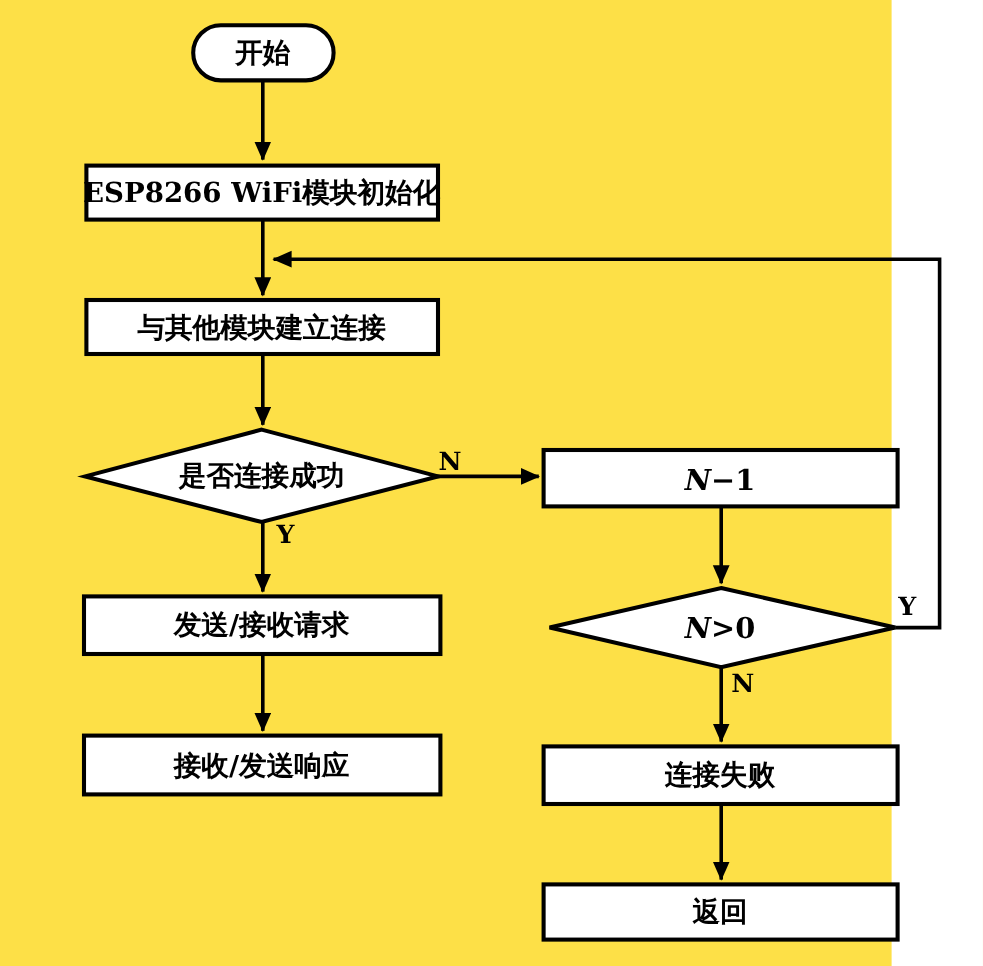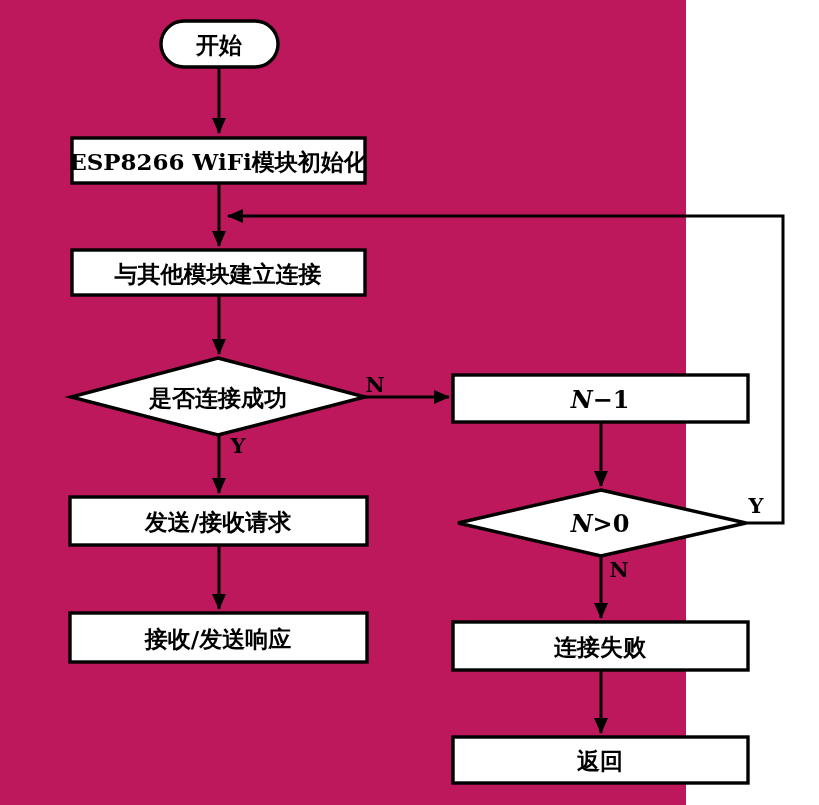--- a/index.html
+++ b/index.html
@@ -5,23 +5,23 @@
   html, body {
     margin: 0;
     padding: 0;
     background: #ffffff;
     width: 819px;
     height: 805px;
     overflow: hidden;
   }
   .canvas {
     position: relative;
-    width: 686px;
+    width: 743px;
     height: 805px;
-    background: #be185d;
+    background: #fde047;
   }
   svg { display: block; }
   .shape {
     fill: #ffffff;
     stroke: #000000;
     stroke-width: 3.4;
   }
   .edge {
     fill: none;
     stroke: #000000;

